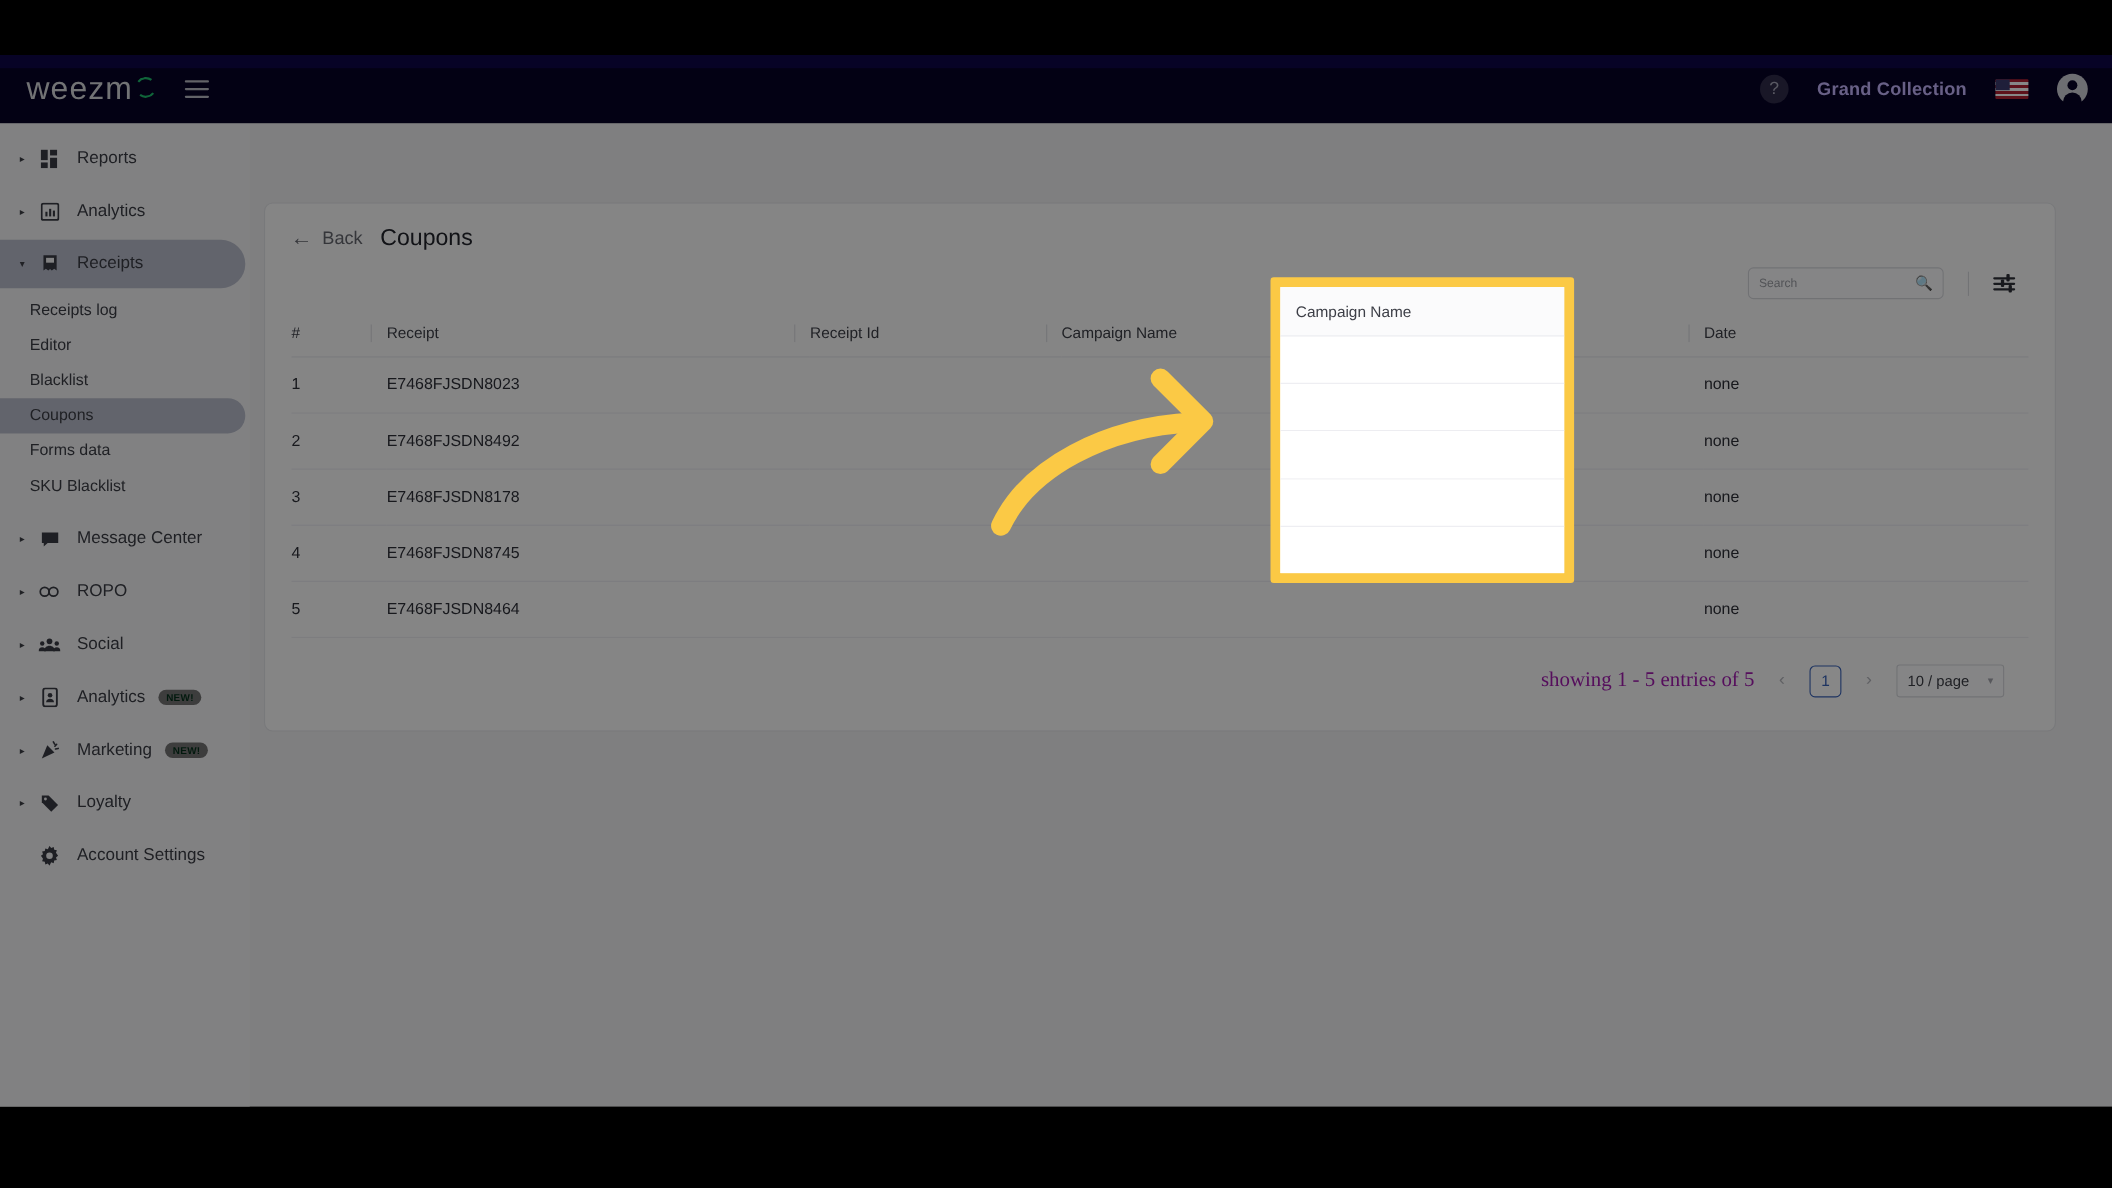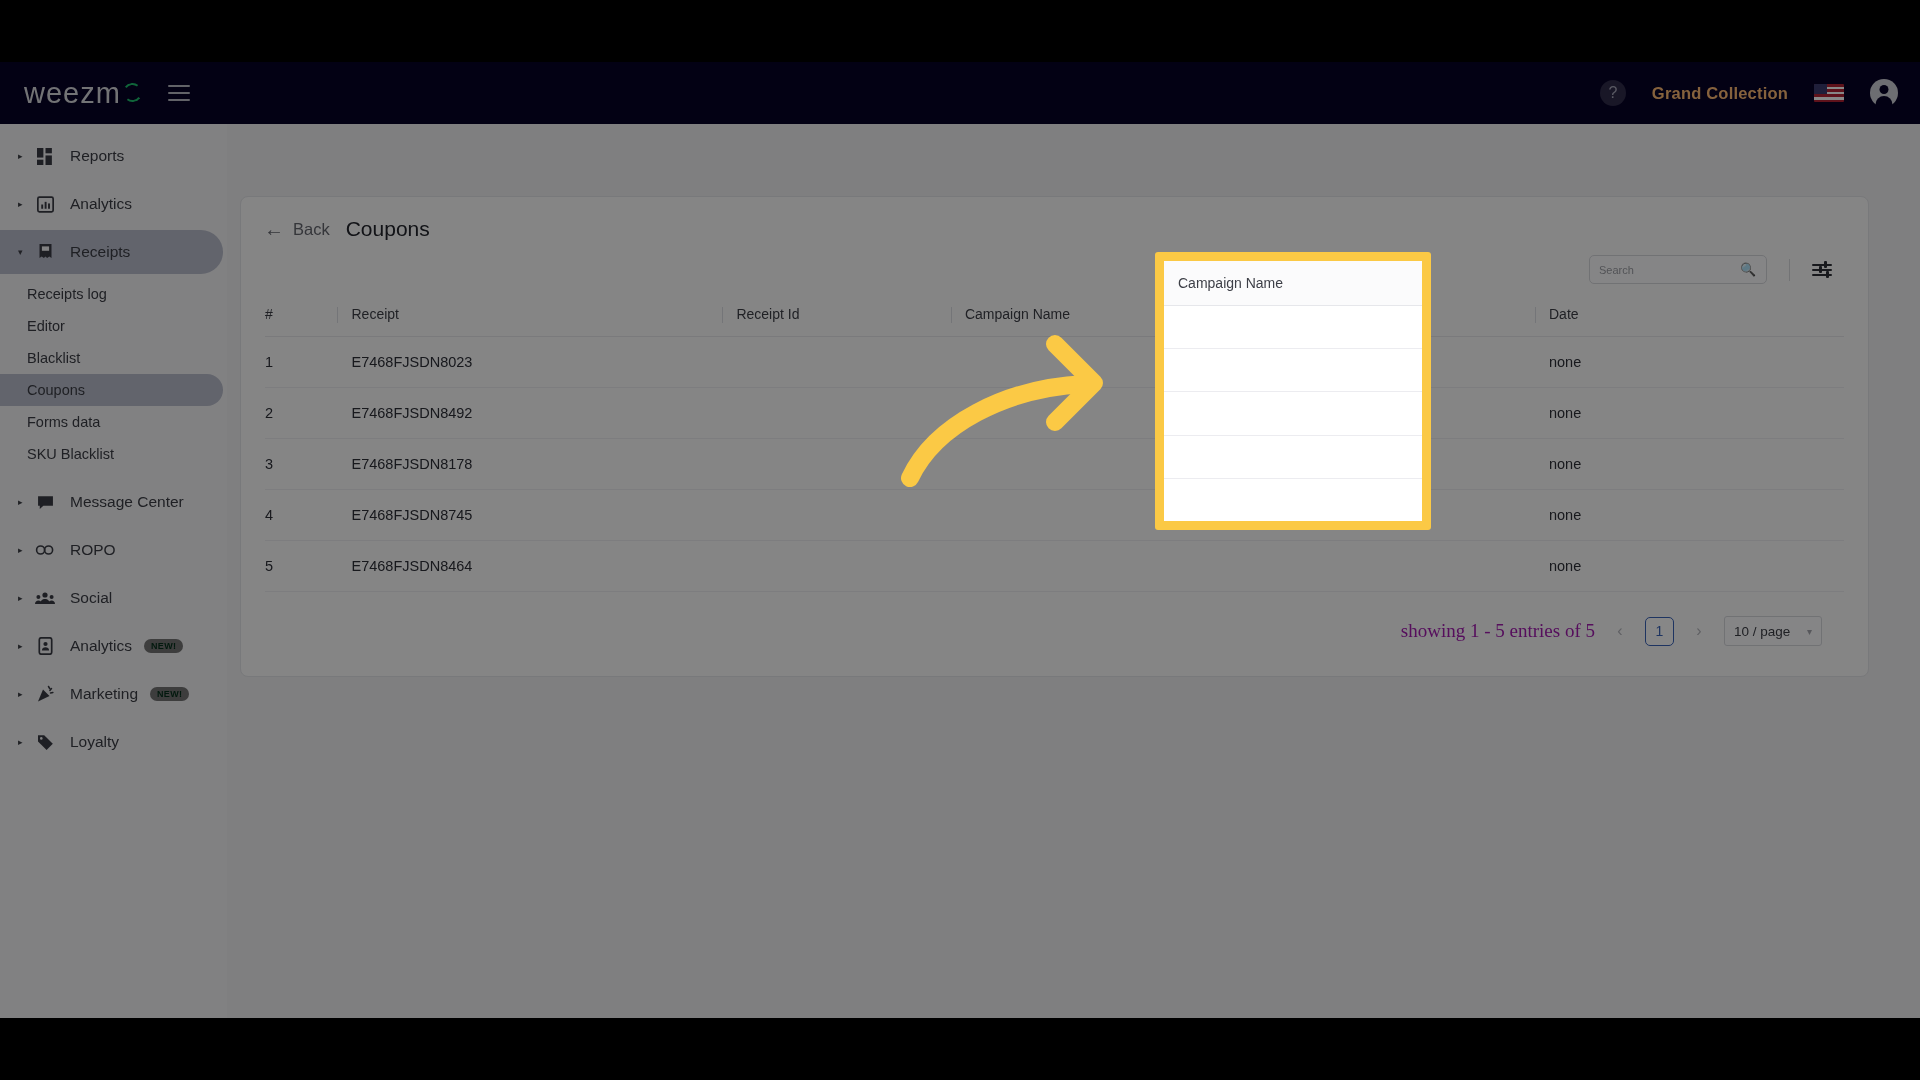--- a/index.html
+++ b/index.html
@@ -6,21 +6,21 @@
   html, body {
     width: 1920px; height: 1080px;
     background: #000;
     font-family: "Liberation Sans", sans-serif;
     overflow: hidden;
   }
 
   
   #stage { position: relative; width: 1920px; height: 1080px; background: #000; }
   #app {
-    position: absolute; left: 0; top: 62px;
+    position: absolute; left: 0; top: 50px;
     width: 1920px; height: 956px;
     background: #f0f0f1;
     overflow: hidden;
   }
   
   #dim {
     position: absolute; left: 0; top: 62px; width: 1920px; height: 956px;
     background: rgba(0,0,0,0.47);
     pointer-events: none;
     z-index: 40;
@@ -63,21 +63,21 @@
     margin-left: auto; margin-right: 22px;
     display: flex; align-items: center; gap: 26px;
   }
   .help-circle {
     width: 26px; height: 26px; border-radius: 50%;
     background: #302c4b;
     color: #a9a9bb; font-size: 16px;
     display: flex; align-items: center; justify-content: center;
     cursor: pointer;
   }
-  .account-name { color: #fdba74; font-size: 16.5px; font-weight: 700; letter-spacing:.2px; }
+  .account-name { color: #c4b5fd; font-size: 16.5px; font-weight: 700; letter-spacing:.2px; }
   .flag {
     width: 30px; height: 18px;
     background:
       repeating-linear-gradient(to bottom,#b22234 0 2.6px,#fff 2.6px 5.2px);
     position: relative; border-radius: 1px;
     overflow: hidden;
   }
   .flag::before {
     content:""; position:absolute; left:0; top:0; width:13px; height:9.5px;
     background:#3c3b6e;
@@ -447,20 +447,29 @@
         <span class="caret">▸</span>
         <span class="nav-icon">
           <svg width="19" height="18" viewBox="0 0 18 18">
               <path d="M1.5 8.4V2.2h6.2l8.6 8.6-6.2 6.2z" fill="#3a3c44"></path>
               <circle cx="4.8" cy="5.4" r="1.3" fill="#f4f4f6"></circle>
             </svg>
         </span>
         <span class="nav-label">Loyalty</span>
       </div>
 
+      <div class="nav-row group" style="padding-left:30px;">
+        <span class="nav-icon">
+          <svg width="18" height="18" viewBox="0 0 18 18">
+              <path d="M9 0l1.5 1.9 2.3-.8.5 2.4 2.4.5-.8 2.3L16.8 9l-1.9 1.5.8 2.3-2.4.5-.5 2.4-2.3-.8L9 18l-1.5-1.9-2.3.8-.5-2.4-2.4-.5.8-2.3L1.2 9l1.9-1.5-.8-2.3 2.4-.5.5-2.4 2.3.8z" fill="#3a3c44"></path>
+              <circle cx="9" cy="9" r="3" fill="#f4f4f6"></circle>
+            </svg>
+        </span>
+        <span class="nav-label">Account Settings</span>
+      </div>
     </div>
 
     <div class="content">
       <div class="card">
 
         <div class="card-head">
           <div class="back-link">
             <span class="arrow-left">←</span>
             <span>Back</span>
           </div>

